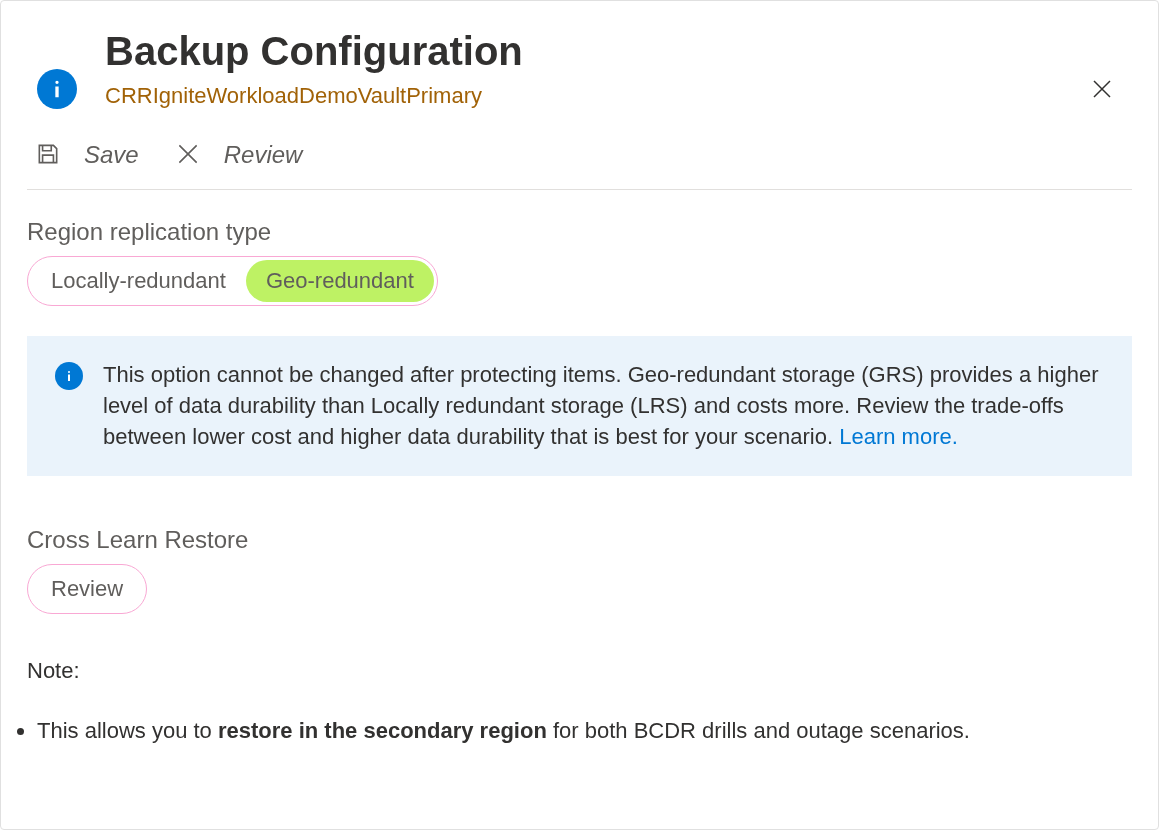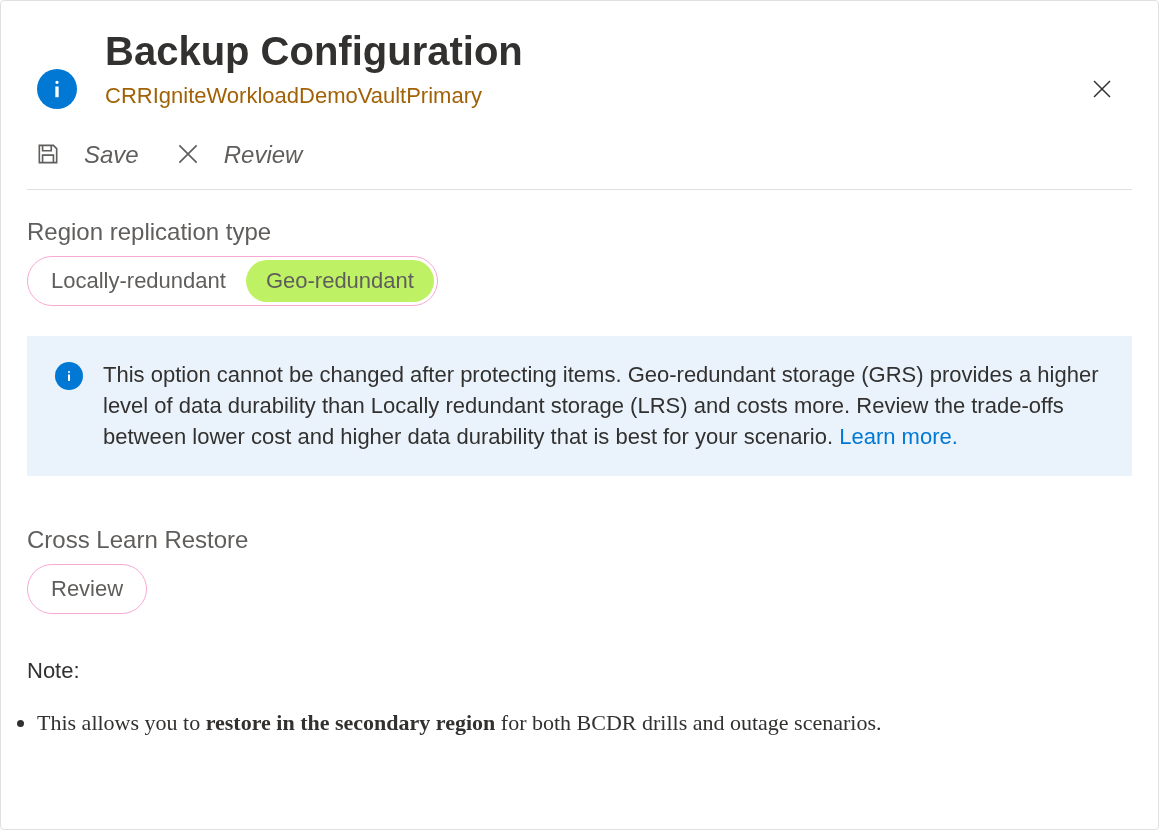--- a/index.html
+++ b/index.html
@@ -163,22 +163,21 @@
     }
     .note-label {
       font-size: 22px;
       font-weight: 400;
       color: #323130;
     }
     .note-list {
       list-style: disc;
       padding-left: 0;
       margin-left: -2px;
-      margin-top: 24px;
-      font-family: Liberation Serif, serif;
+      margin-top: 32px;
     }
     .note-list li {
       font-size: 22px;
       color: #323130;
       line-height: 1.4;
       margin-left: 12px;
     }
     .note-list li strong {
       font-weight: 700;
     }

